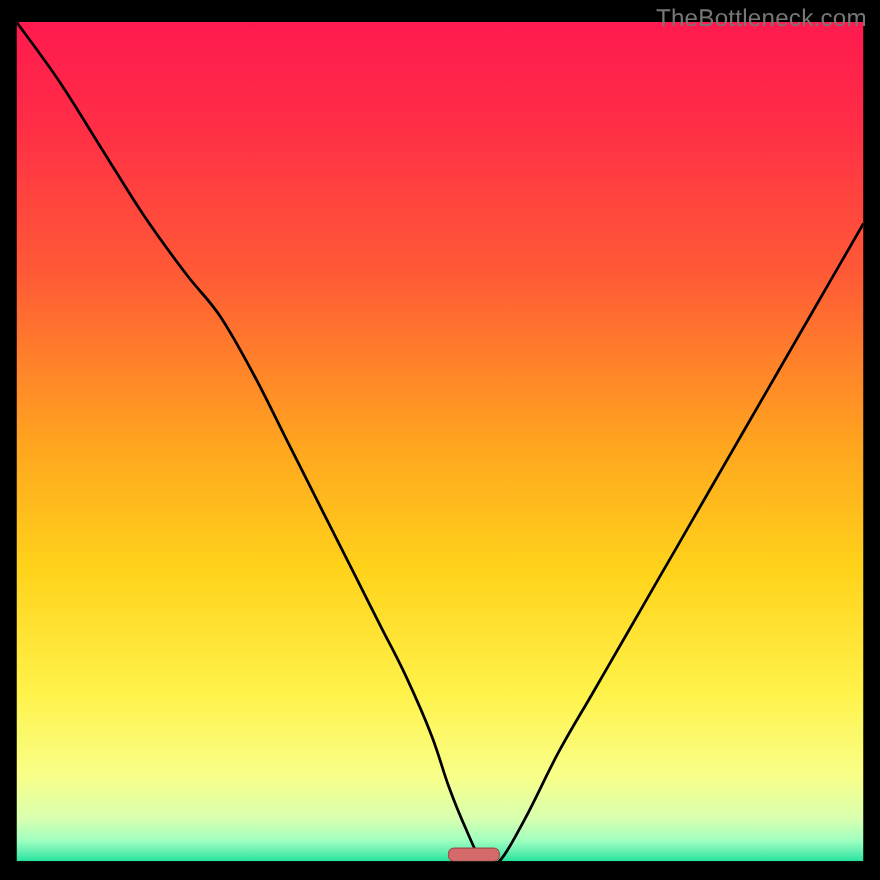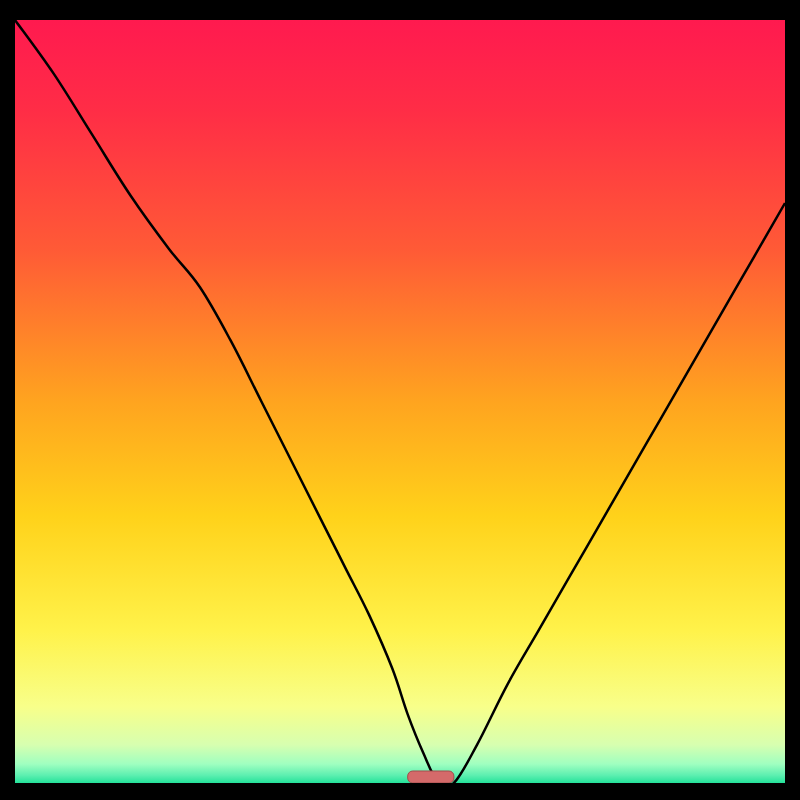--- a/index.html
+++ b/index.html
@@ -38,20 +38,21 @@
   .plot-area svg {
     display: block;
     width: 100%;
     height: 100%;
   }
 </style>
 </head>
 <body>
 
 <div class="frame">
+  <div class="watermark">TheBottleneck.com</div>
 
   <div class="plot-area">
     <svg viewBox="0 0 770 763" preserveAspectRatio="none">
       <defs>
         <linearGradient id="bgGrad" x1="0" y1="0" x2="0" y2="1">
             <stop offset="0%" stop-color="#ff1a4f"></stop>
             <stop offset="12%" stop-color="#ff2d46"></stop>
             <stop offset="30%" stop-color="#ff5a36"></stop>
             <stop offset="50%" stop-color="#ffa41f"></stop>
             <stop offset="65%" stop-color="#ffd21a"></stop>

